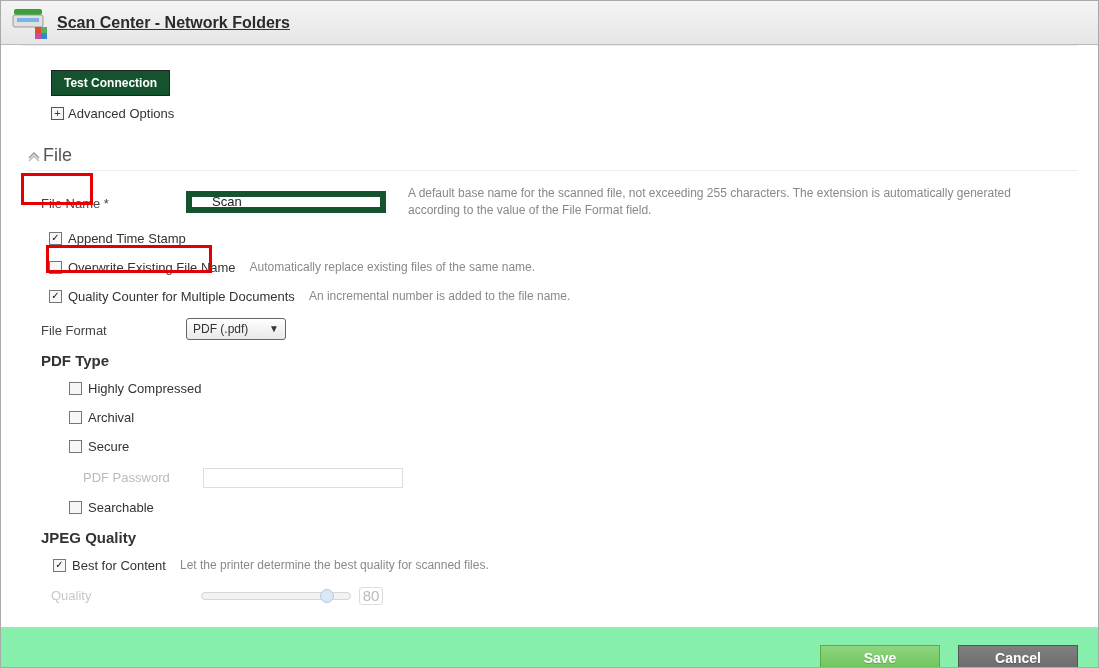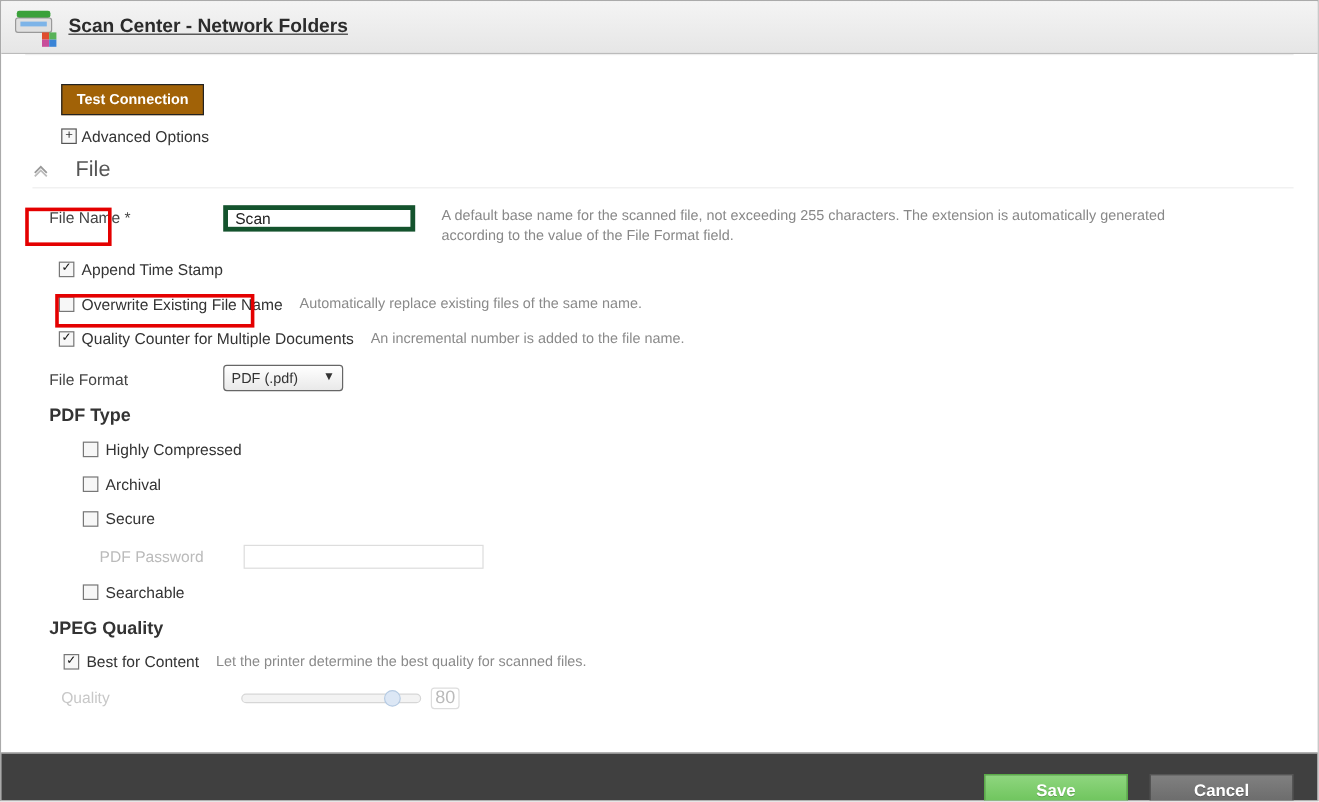--- a/index.html
+++ b/index.html
@@ -46,21 +46,21 @@
     padding: 0 20px 0 20px;
     background: #fff;
   }
   .inner {
     border-top: 1px solid #eee;
     padding-top: 24px;
     padding-left: 30px;
   }
   .btn-dark {
     display: inline-block;
-    background: #a16207;
+    background: #14532d;
     color: #fff;
     font-weight: bold;
     font-size: 12px;
     padding: 5px 12px;
     border: 1px solid #222;
     cursor: pointer;
   }
   .adv-options {
     margin-top: 10px;
     display: flex;
@@ -76,25 +76,24 @@
     align-items: center;
     justify-content: center;
     font-size: 11px;
     line-height: 1;
     margin-right: 4px;
     background: #f8f8f8;
   }
   .section-header {
     display: flex;
     align-items: center;
-    margin-top: 10px;
+    margin-top: 24px;
     padding-bottom: 4px;
     border-bottom: 1px solid #eee;
     cursor: pointer;
-    gap: 20px;
   }
   .chev-up {
     width: 14px; height: 14px;
     display: inline-block;
     margin-right: 2px;
   }
   .chev-up svg { width:14px; height:14px; }
   .section-label {
     font-size: 18px;
     color: #555;
@@ -108,34 +107,34 @@
   }
   .hl-append {
     position: absolute;
     left: 45px; top: 200px;
     width: 166px; height: 28px;
     pointer-events: none;
   }
   .form-area { padding: 14px 0 0 20px; }
   .row {
     display: flex;
-    align-items: flex-start;
+    align-items: center;
     margin-bottom: 12px;
   }
   .lbl {
     width: 145px;
     color: #444;
     font-size: 13px;
     padding-top: 3px;
   }
   .input-text {
-    width: 160px;
+    width: 200px;
     height: 22px;
-    border: 4px solid #14532d;
-    padding: 1px 6px;
+    border: 6px solid #14532d;
+    padding: 1px 20px;
     font-size: 13px;
     color: #222;
   }
   .help {
     color: #888;
     font-size: 12px;
     margin-left: 22px;
     max-width: 640px;
     line-height: 1.4;
   }
@@ -230,21 +229,21 @@
   .footer-bar {
     position: absolute;
     left: 0; right: 0; bottom: 0;
     height: 40px;
     border-top: 1px solid #ccc;
     display: flex;
     justify-content: flex-end;
     align-items: center;
     padding-right: 20px;
     gap: 18px;
-    background: #404040;
+    background: #86efac;
   }
   .btn-save {
     width: 120px; height: 26px;
     background: linear-gradient(#8fd67f,#6cc35a);
     border: 1px solid #5aad48;
     color: #fff;
     font-weight: bold;
     font-size: 14px;
     text-shadow: 0 1px 0 rgba(0,0,0,0.2);
     cursor: pointer;

